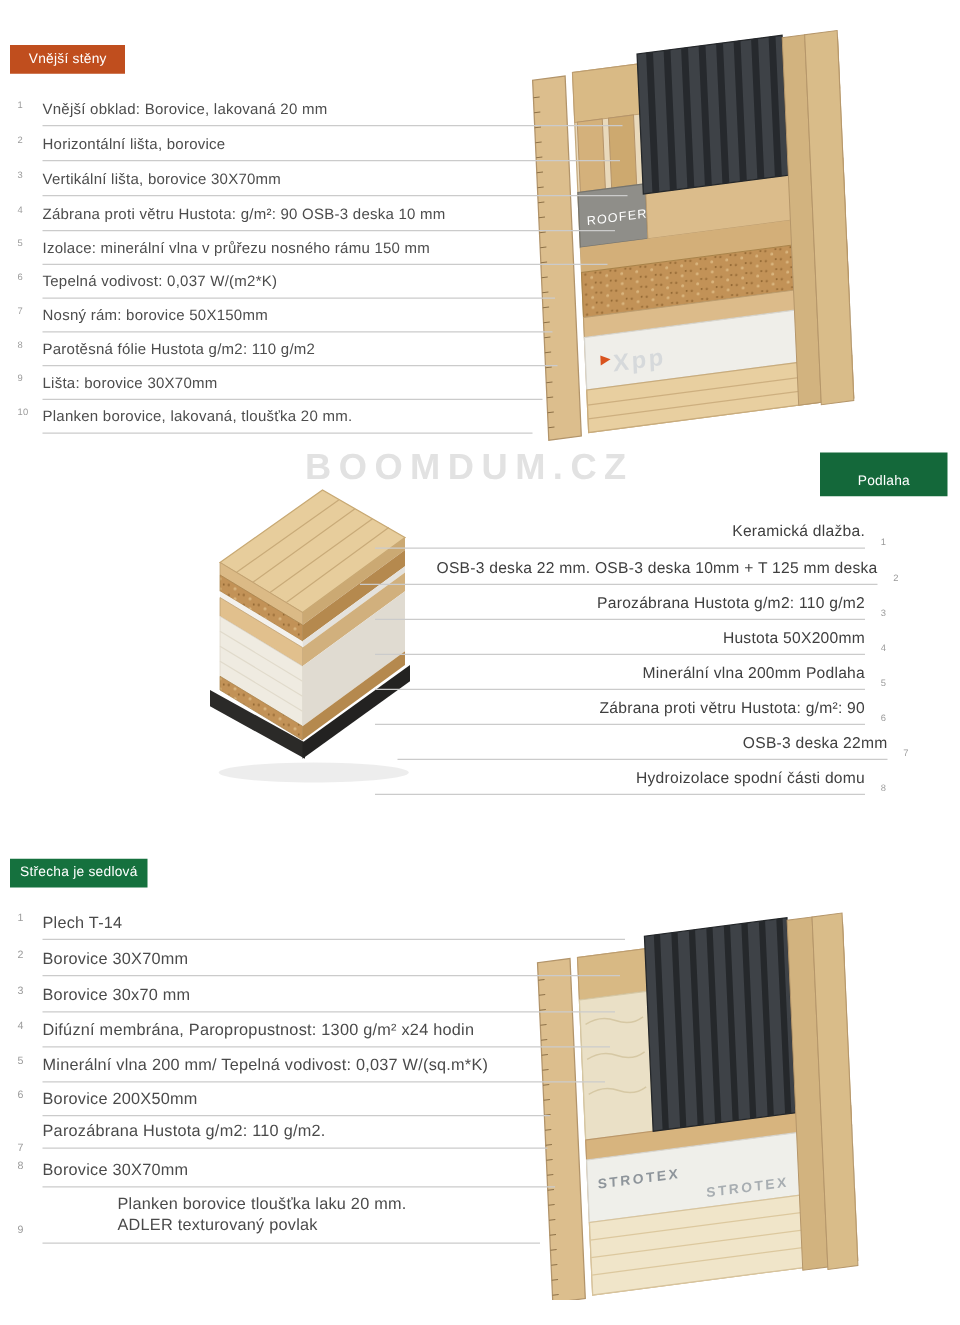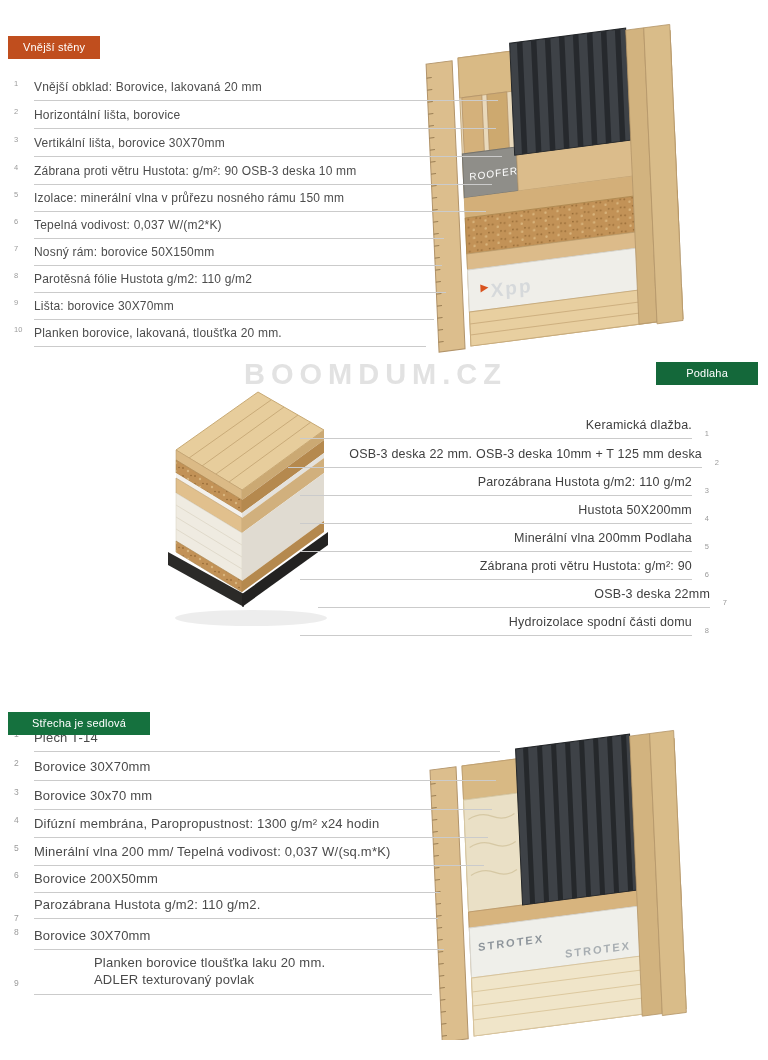--- a/index.html
+++ b/index.html
@@ -3,22 +3,22 @@
 <meta charset="utf-8">
 <style>
   * { margin:0; padding:0; box-sizing:border-box; }
   html,body { background:#ffffff; }
   body { font-family:"Liberation Sans", sans-serif; }
   .page { position:relative; width:768px; height:1060px; background:#fff; overflow:hidden; margin:0 auto; }
 
   .badge { position:absolute; color:#fff; font-size:11px; letter-spacing:.2px;
            padding:5px 15px 6px; z-index:5; }
   .badge-walls { left:8px; top:36px; }
-  .badge-floor { right:10px; top:362px; padding:5px 30px 6px; }
-  .badge-roof  { left:8px; top:712px; padding:5px 24px 6px; }
+  .badge-floor { right:10px; top:362px; padding:17px 30px 6px; }
+  .badge-roof  { left:8px; top:687px; padding:5px 8px 6px; }
 
   .watermark { position:absolute; left:244px; top:358px; font-size:29px; font-weight:bold;
                letter-spacing:6px; color:#e2e2e2; z-index:0; }
 
   .row { position:absolute; border-bottom:1px solid #cbcbcb; padding-bottom:6px;
          font-size:12px; color:#4c4c4c; letter-spacing:.2px; z-index:3; white-space:nowrap; }
   .row .num { position:absolute; left:-20px; top:-1px; font-size:7.5px; color:#9b9b9b; }
 
   .sec-roof .row { font-size:13px; color:#4a4a4a; }
   .sec-roof .row .num { font-size:8.5px; }

